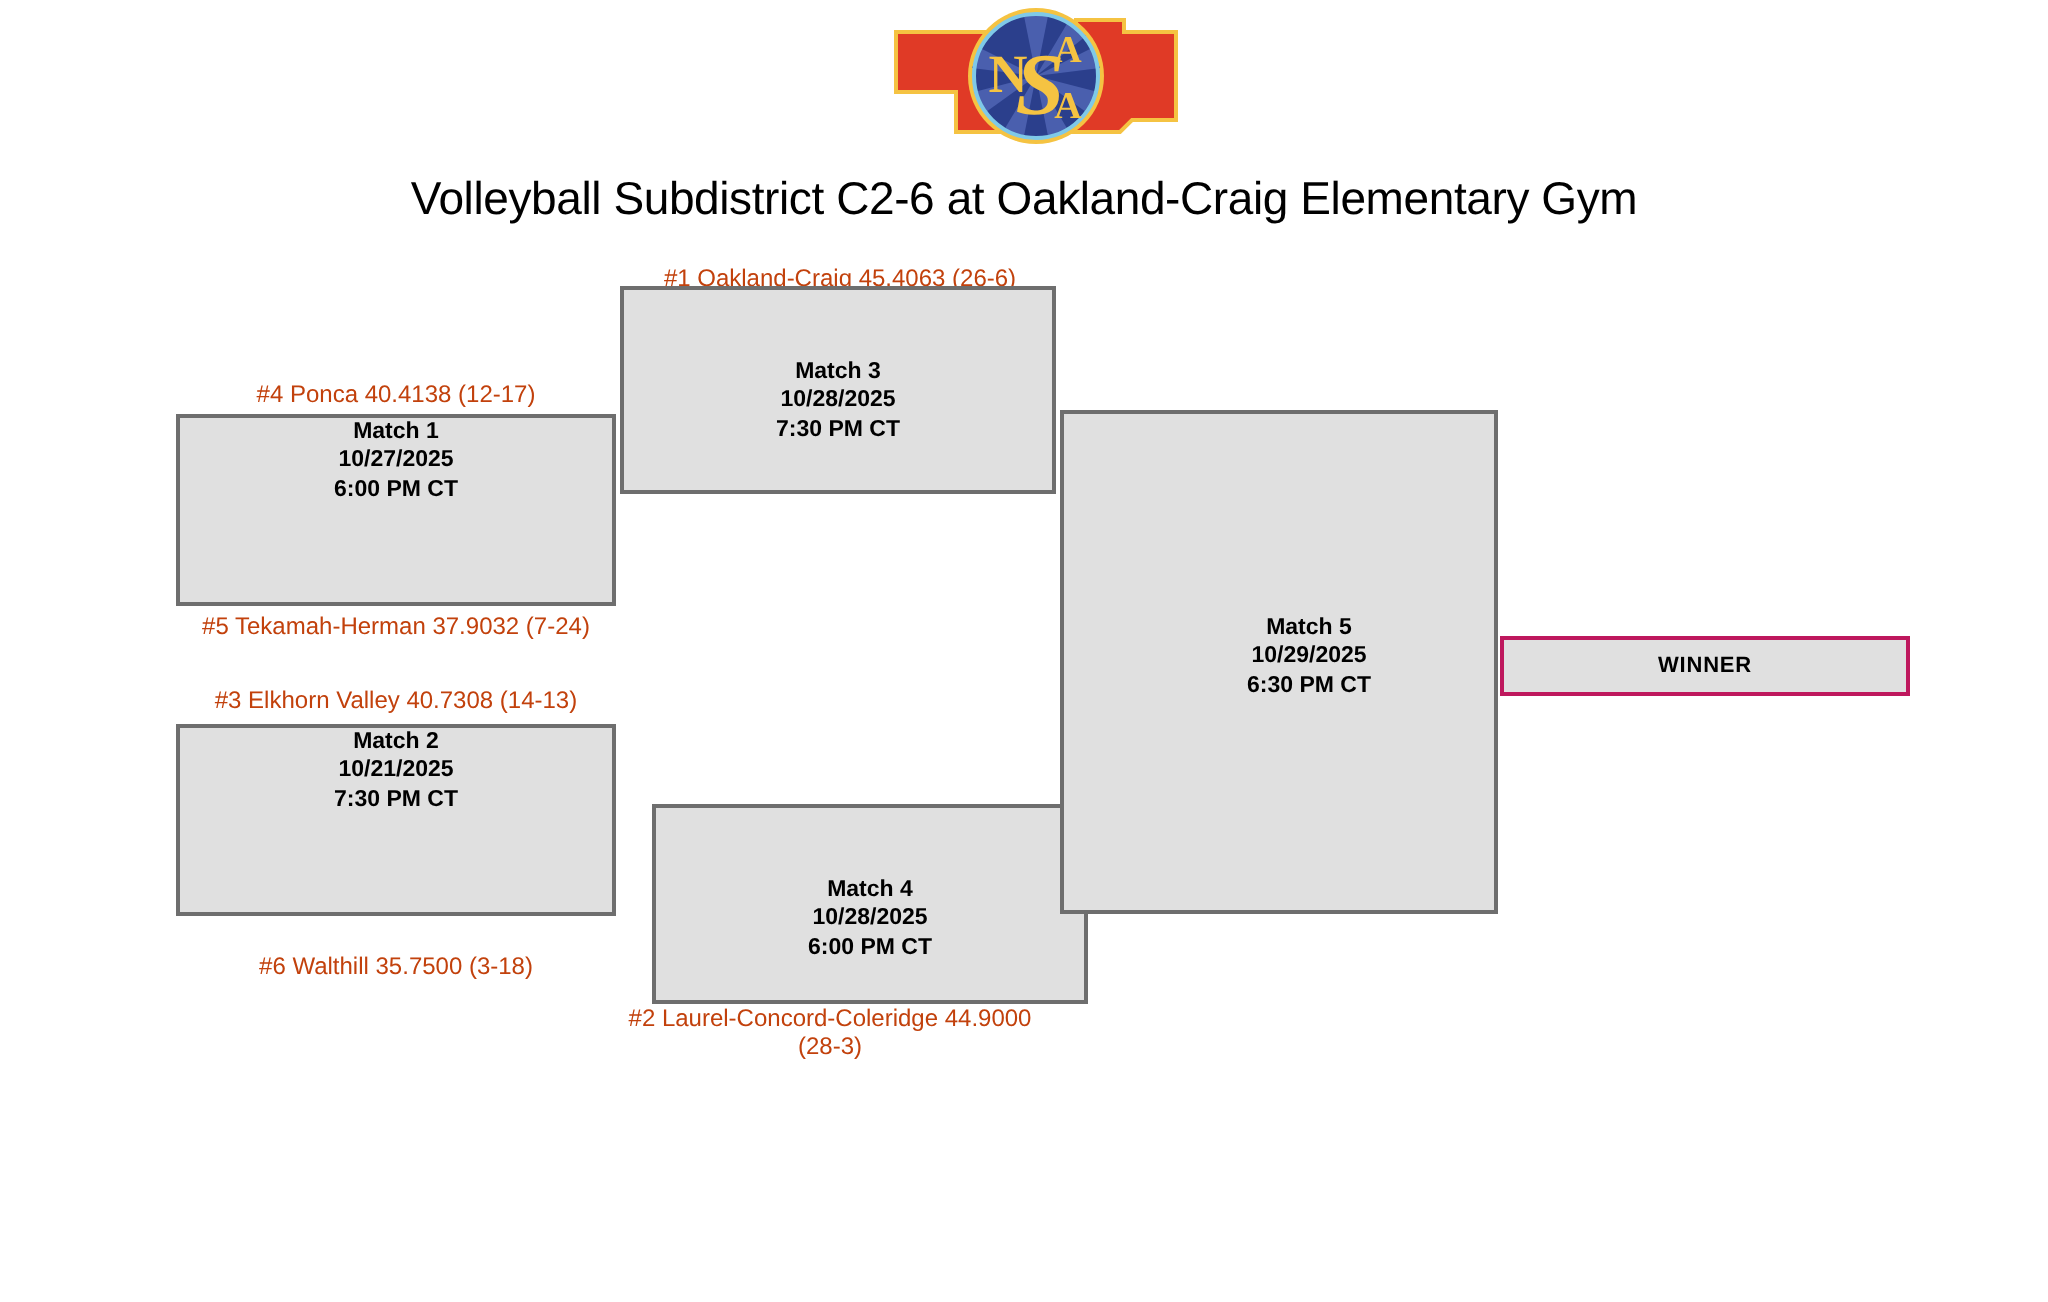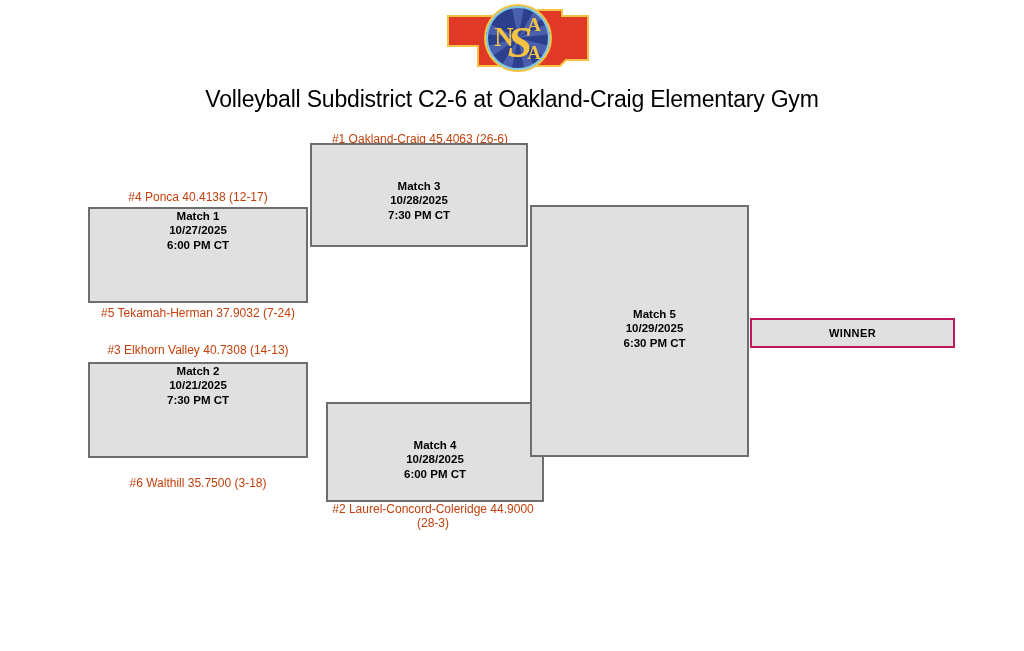--- a/index.html
+++ b/index.html
@@ -138,21 +138,21 @@
   <div class="team-label" style="left:300px; top:133px; width:240px;">#1 Oakland-Craig 45.4063 (26-6)</div>
 
   <div class="team-label" style="left:88px; top:191px; width:220px;">#4 Ponca 40.4138 (12-17)</div>
 
   <div class="team-label" style="left:78px; top:307px; width:240px;">#5 Tekamah-Herman 37.9032 (7-24)</div>
 
   <div class="team-label" style="left:78px; top:344px; width:240px;">#3 Elkhorn Valley 40.7308 (14-13)</div>
 
   <div class="team-label" style="left:88px; top:477px; width:220px;">#6 Walthill 35.7500 (3-18)</div>
 
-  <div class="team-label" style="left:308px; top:503px; width:250px;">#2 Laurel-Concord-Coleridge 44.9000
+  <div class="team-label" style="left:290px; top:503px; width:250px;">#2 Laurel-Concord-Coleridge 44.9000
 (28-3)</div>
 
   <div class="mbox" style="left:88px; top:207px; width:220px; height:96px;">
     <div class="mlines">Match 1
 10/27/2025
 6:00 PM CT</div>
   </div>
 
   <div class="mbox" style="left:88px; top:362px; width:220px; height:96px;">
     <div class="mlines">Match 2

